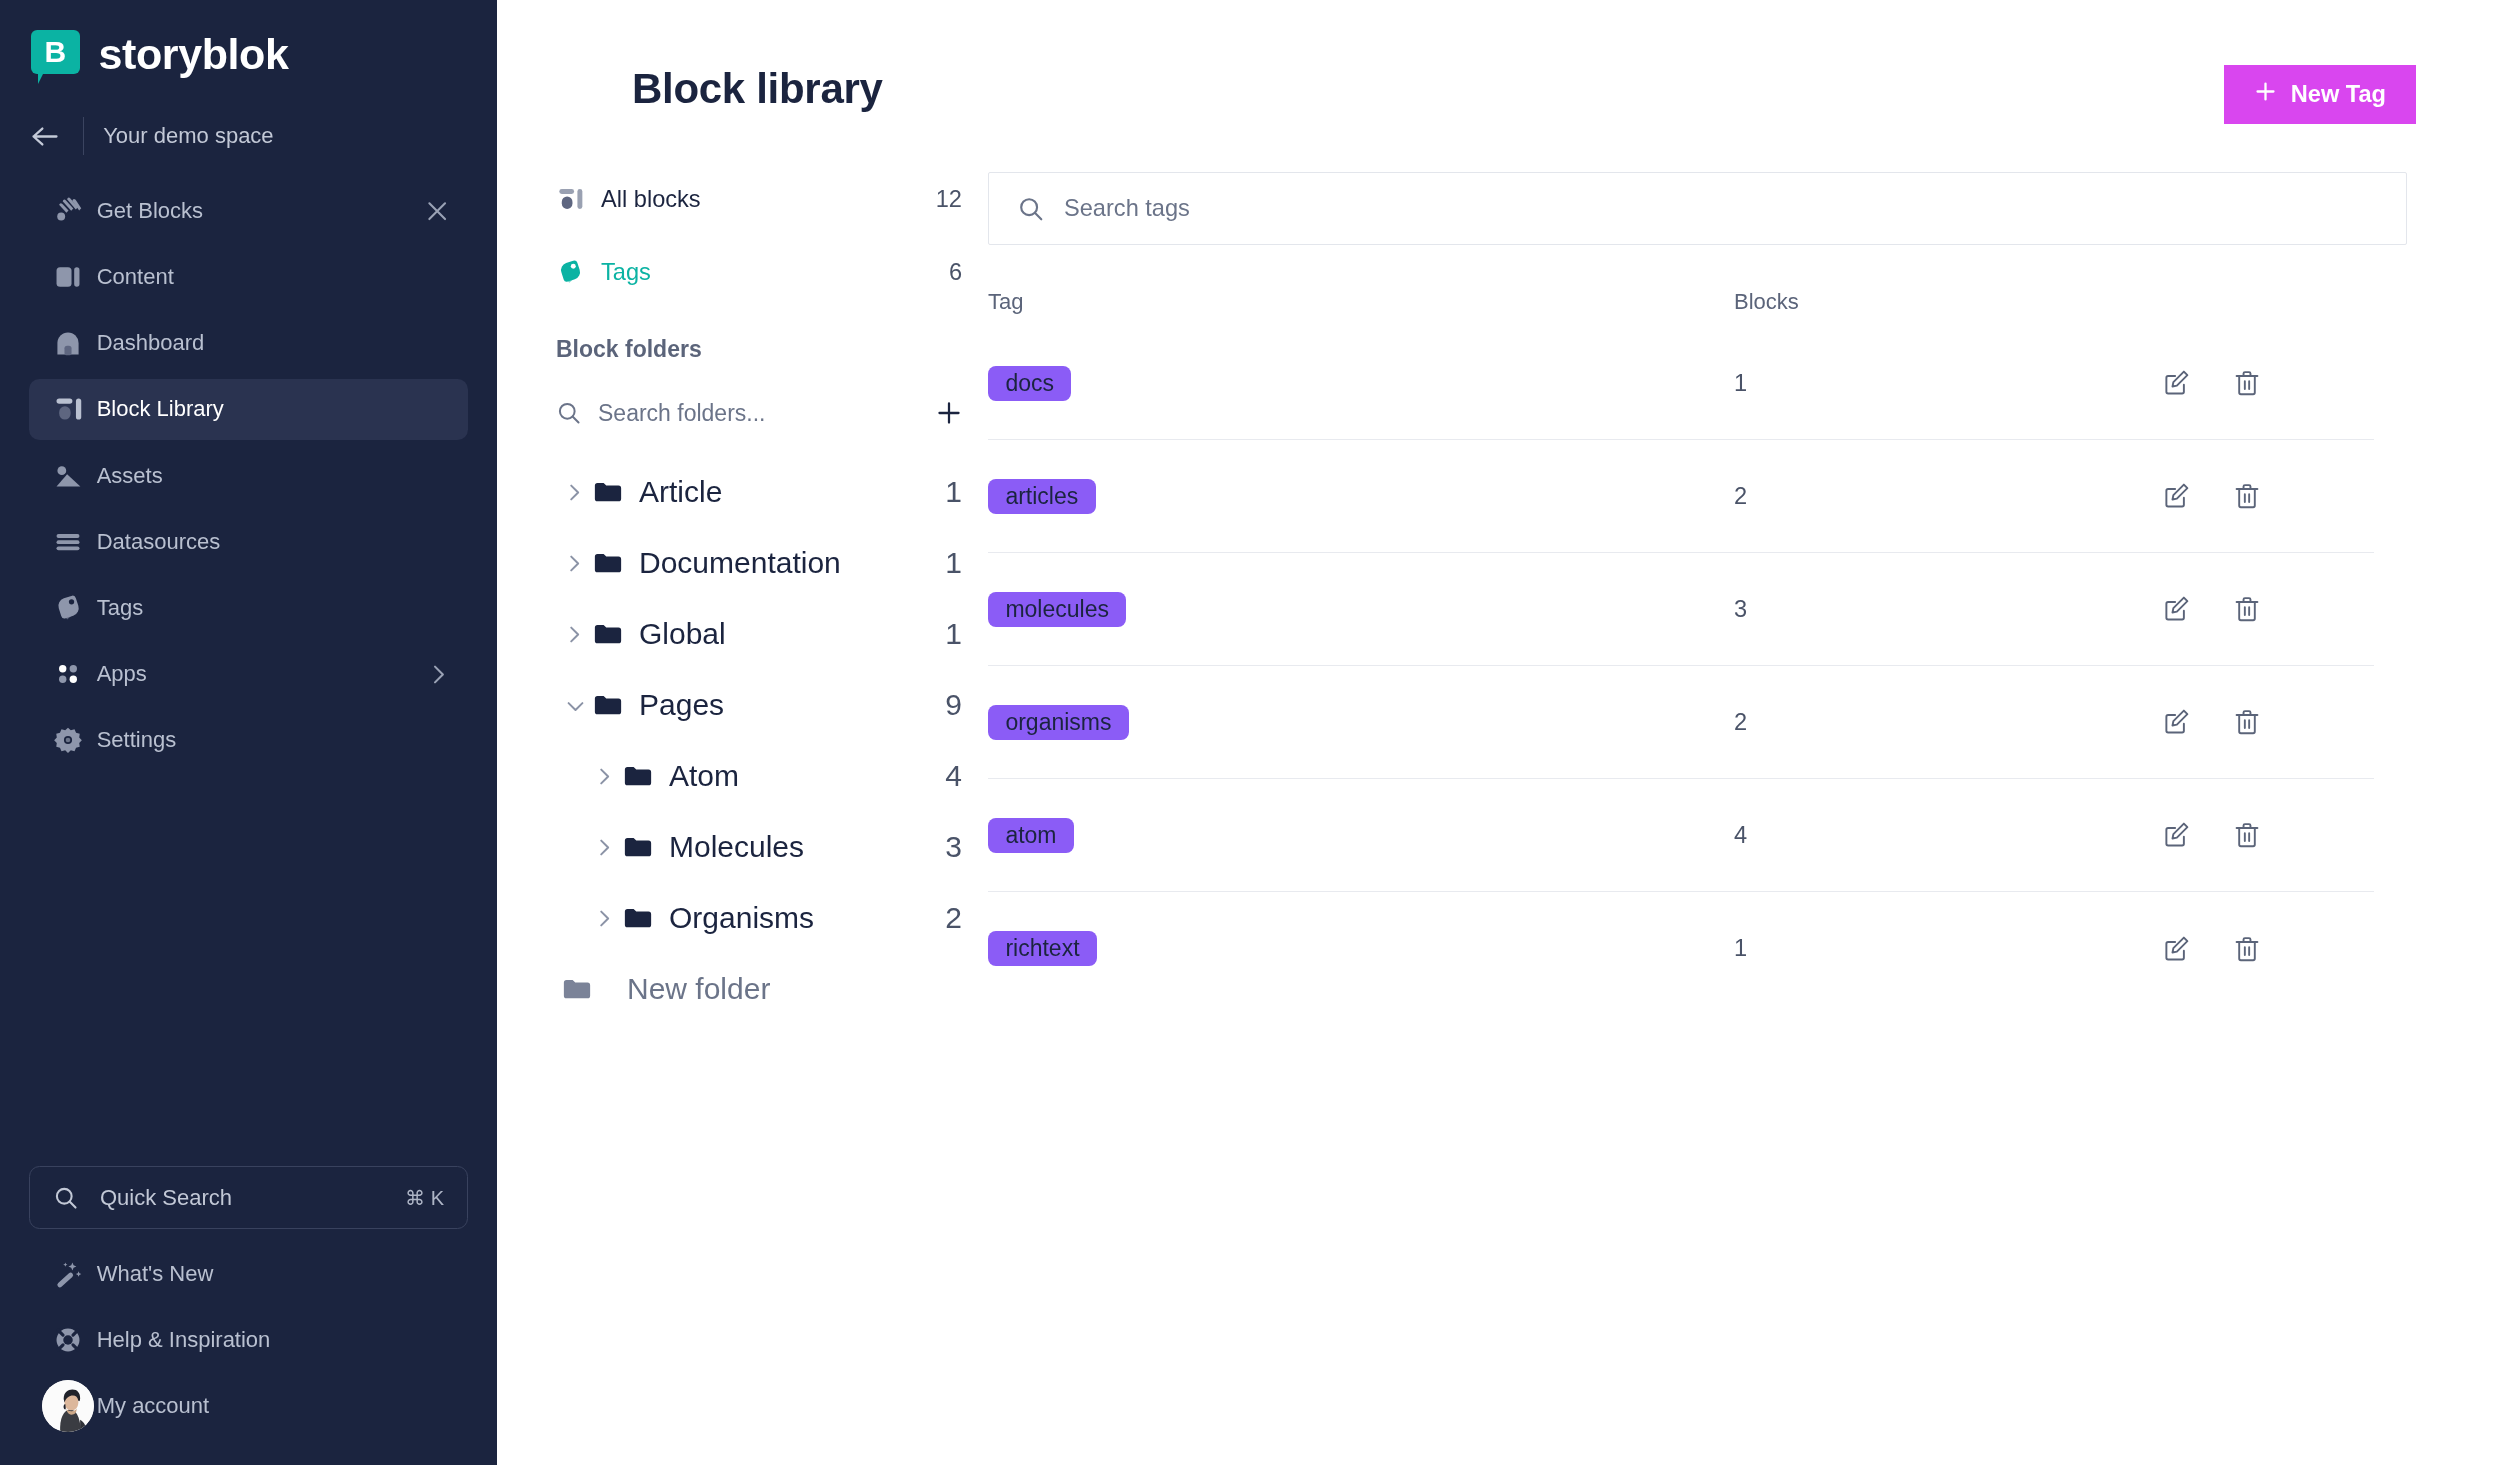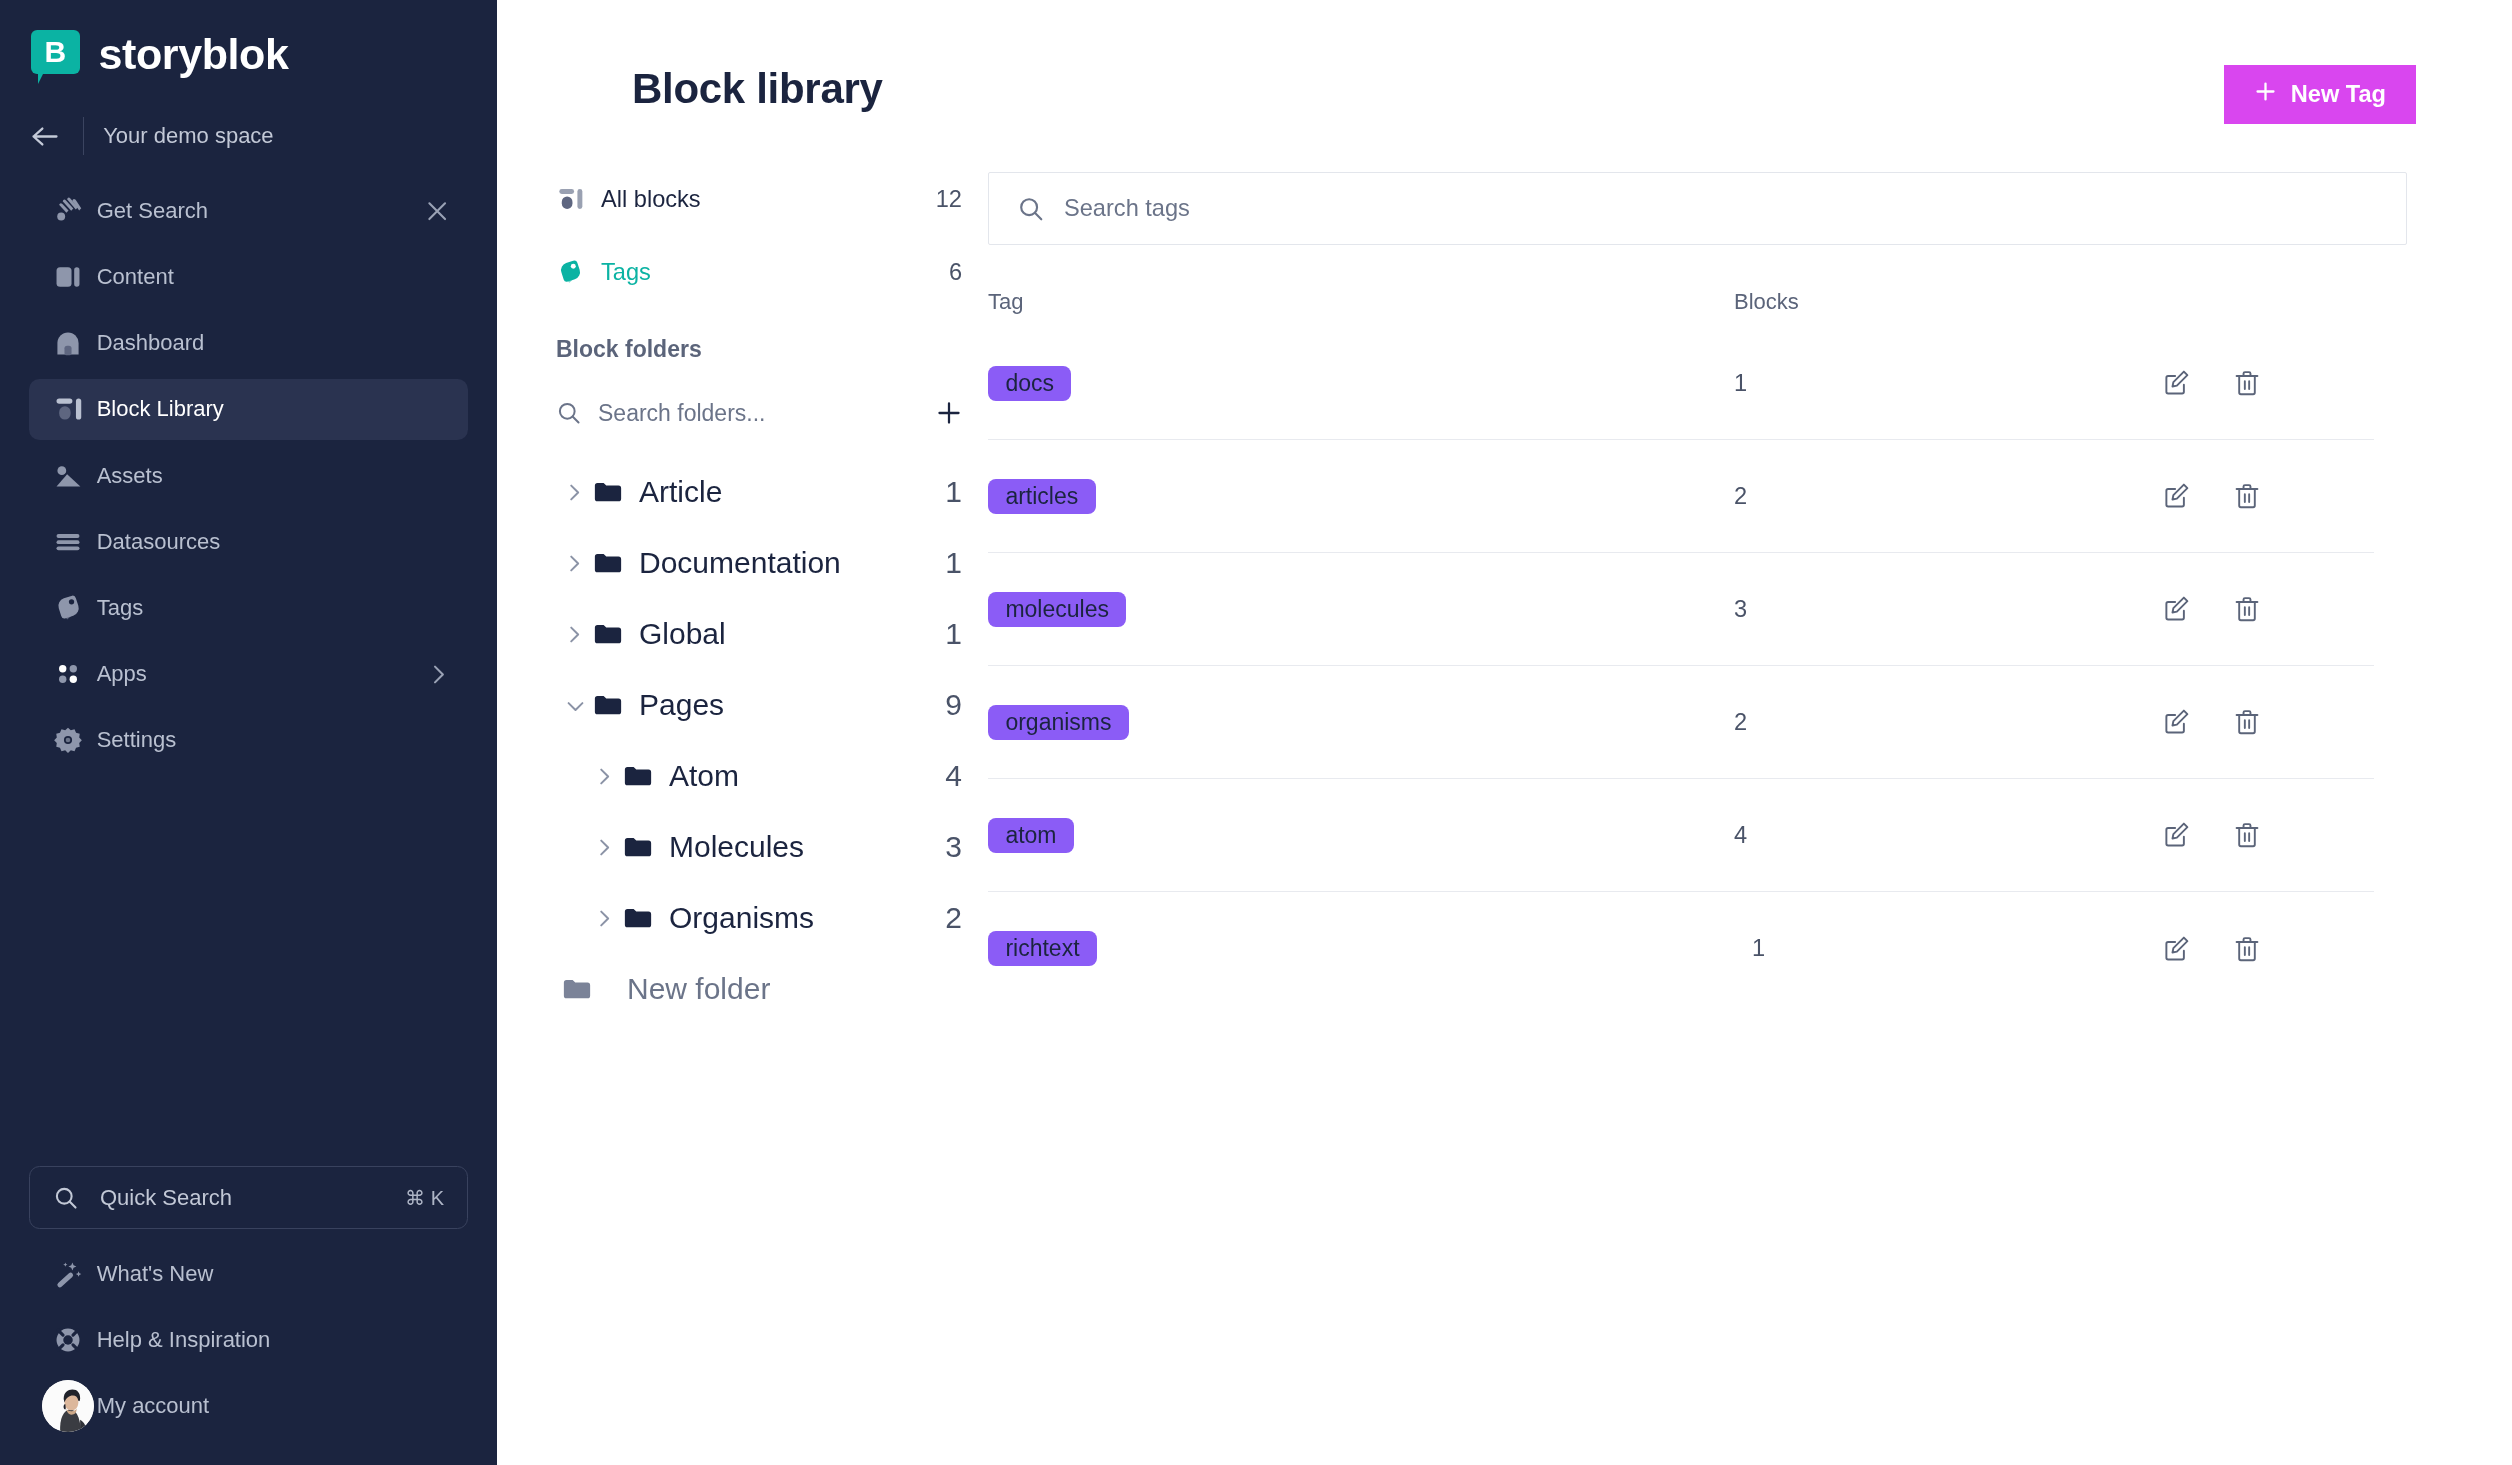--- a/index.html
+++ b/index.html
@@ -165,21 +165,21 @@
   }
   .col-tag { width: 746px; flex: 0 0 746px; }
   .col-blocks { flex: 1; }
   .col-actions { width: 231px; flex: 0 0 231px; display: flex; align-items: center; justify-content: flex-start; gap: 44px; padding-left: 19px; }
 
   .tr-row {
     display: flex; align-items: center; height: 113px;
     border-bottom: 1.7px solid #e8eaef;
     margin-right: 33px;
   }
-  .tr-row:last-child { border-bottom: none; gap: 18px; }
+  .tr-row:last-child { border-bottom: none; }
   .tag-chip {
     display: inline-flex; align-items: center;
     background: #8b5cf6; color: #1b243f;
     border-radius: 7.9px; height: 35px; padding: 0 17.4px;
     font-size: 23px;
   }
   .tr-blocks { color: #4a5368; font-size: 23.6px; }
   .act-ico { color: #5b6479; cursor: pointer; display: flex; align-items: center; }
 </style>
 </head>
@@ -213,21 +213,21 @@
       <div class="nav-item">
         <span class="nav-ico">
           <svg width="31" height="31" viewBox="0 0 36 36" fill="#8e96ab">
               <path d="M9 9 q2-3 4 0 l5 9 -3 2 -6-11z" transform="rotate(-14 18 18)"></path>
               <path d="M14 6 q2-3 4 0 l6 11 -3 2 -7-13z" transform="rotate(-14 18 18)"></path>
               <path d="M19.5 5 q2-3 4 0 l6 12 -3 2 -7-14z" transform="rotate(-14 18 18)"></path>
               <path d="M25 8 q2-3 4 0 l4 11 -3 2 -5-13z" transform="rotate(-14 18 18)"></path>
               <circle cx="9.5" cy="25" r="4.6"></circle>
             </svg>
         </span>
-        <span class="nav-label">Get Search</span>
+        <span class="nav-label">Get Blocks</span>
         <span class="nav-trail">
           <svg width="24.4" height="24.4" viewBox="0 0 28 28" fill="none" stroke="currentColor" stroke-width="2.4" stroke-linecap="round">
               <path d="M5 5 L23 23 M23 5 L5 23"></path>
             </svg>
         </span>
       </div>
 
       <div class="nav-item">
         <span class="nav-ico">
           <svg width="30" height="30" viewBox="0 0 34 34" fill="#8e96ab">

